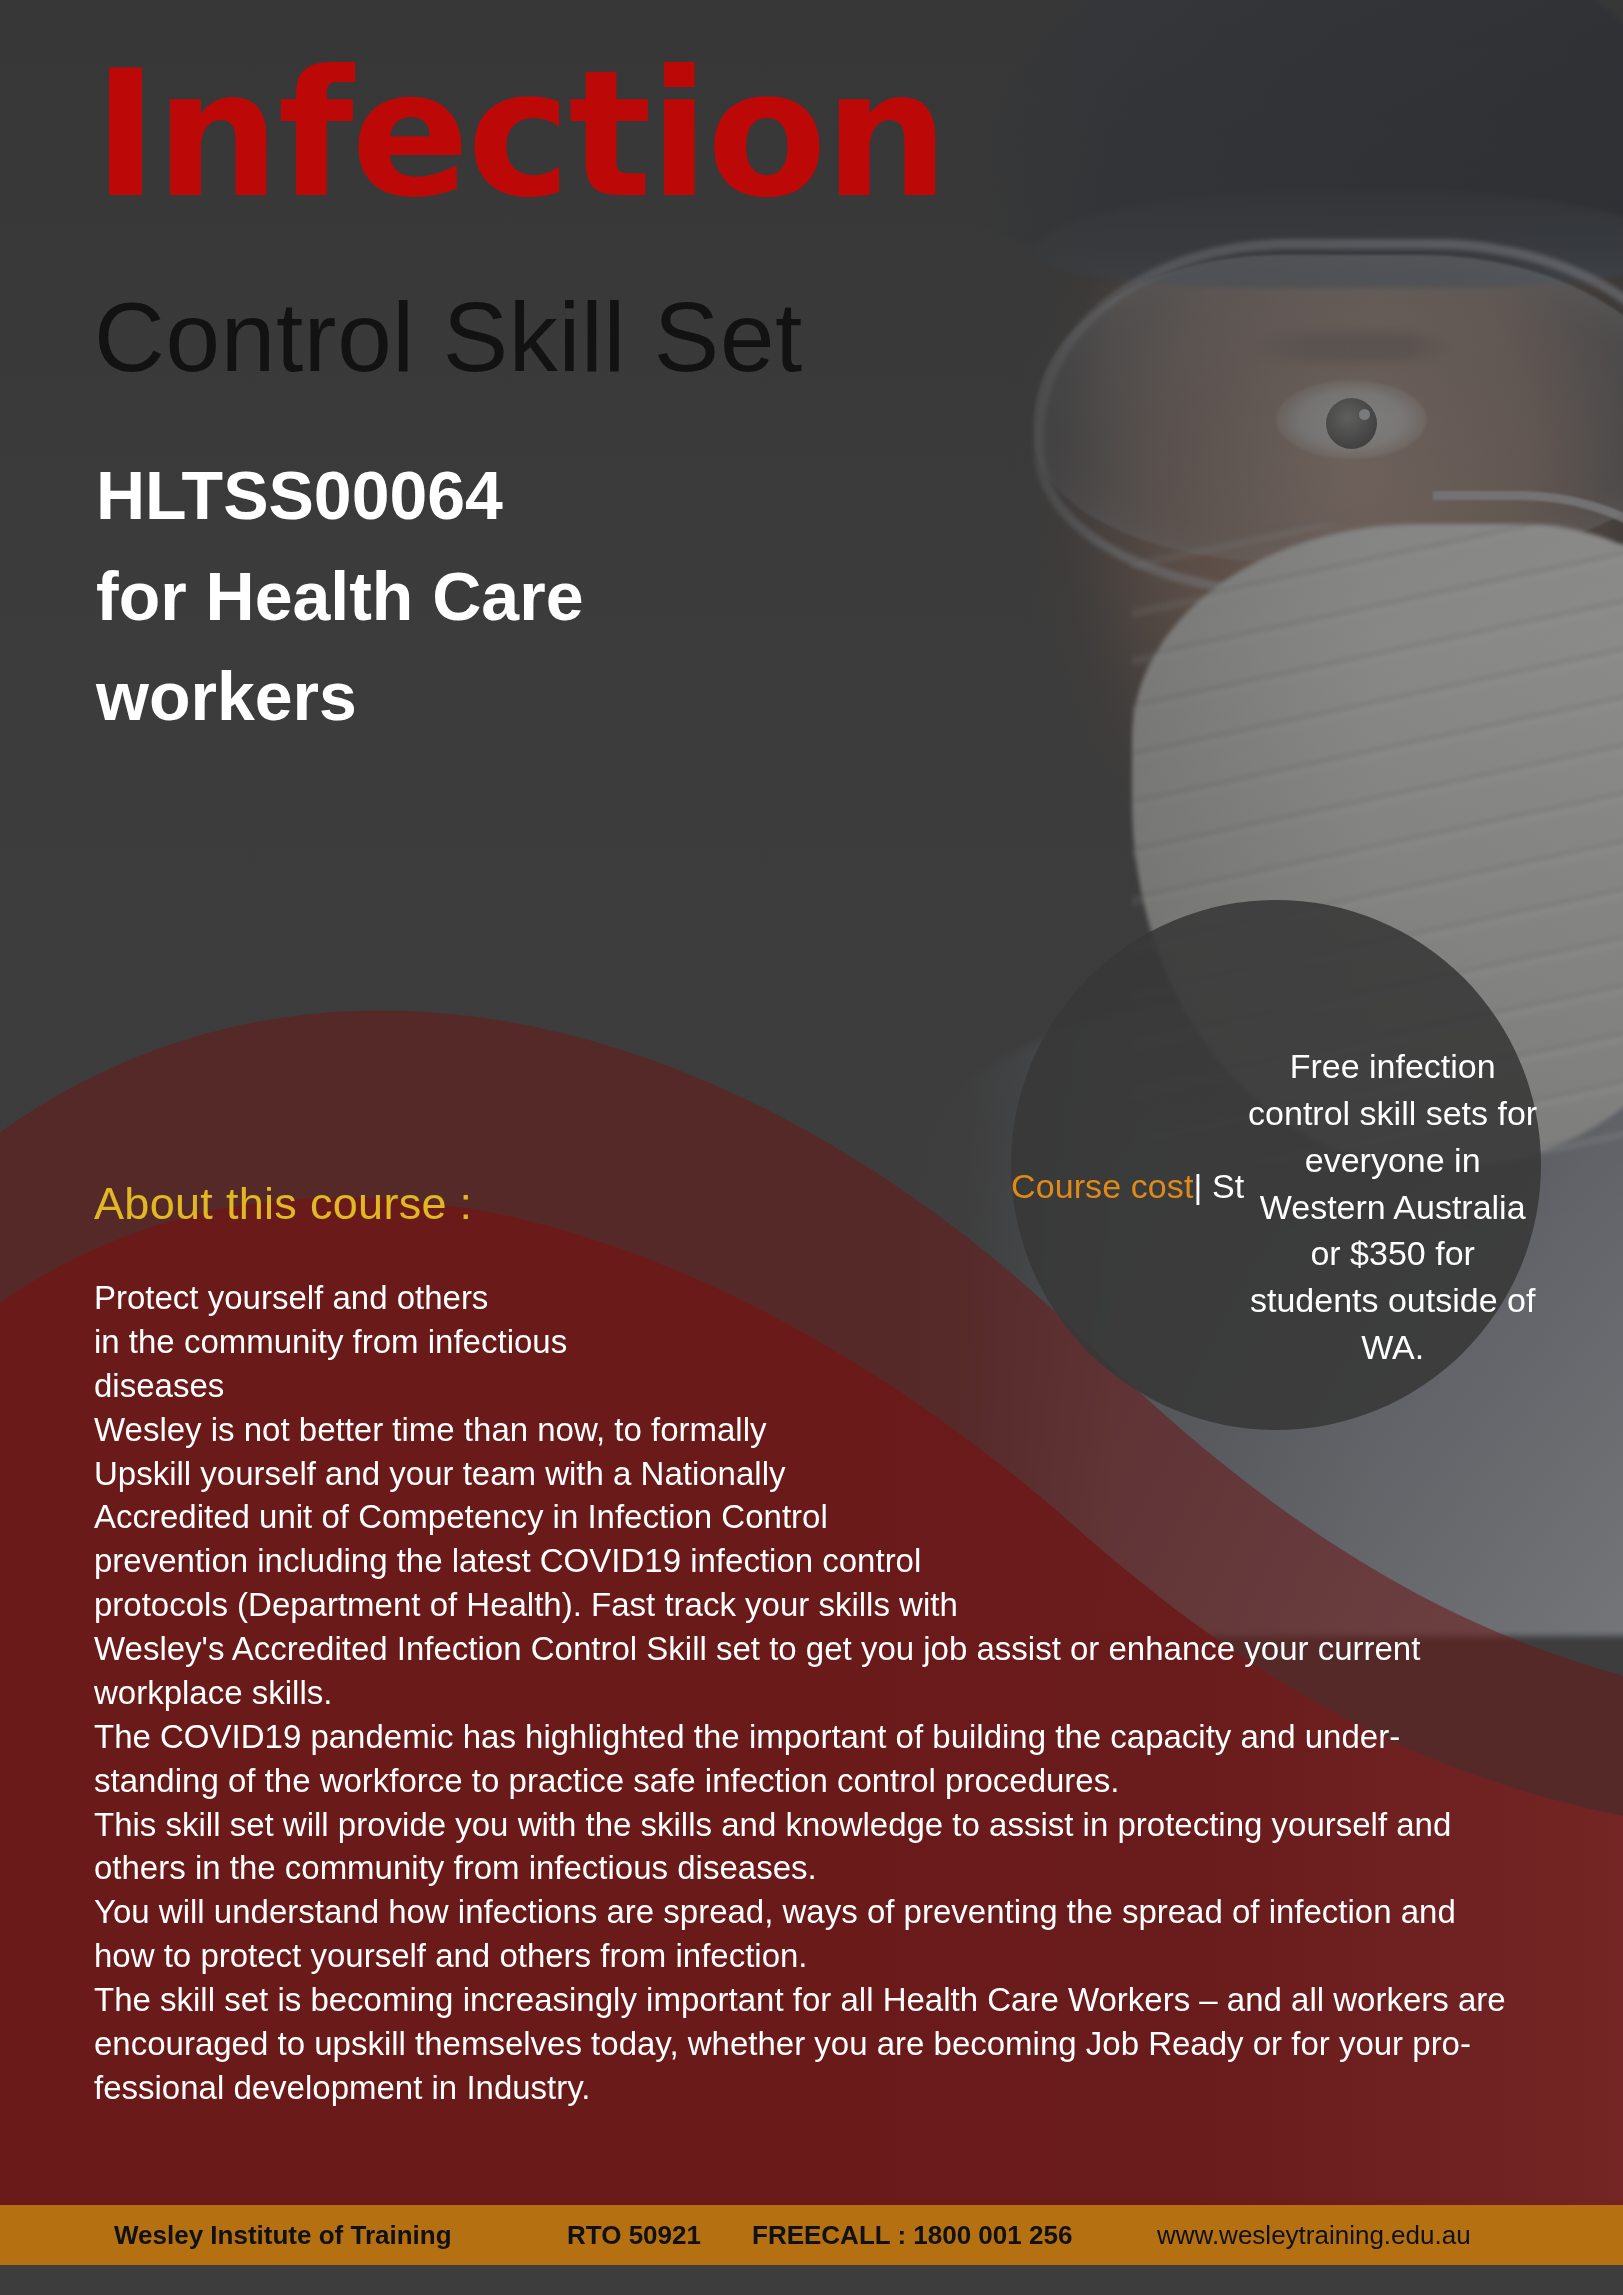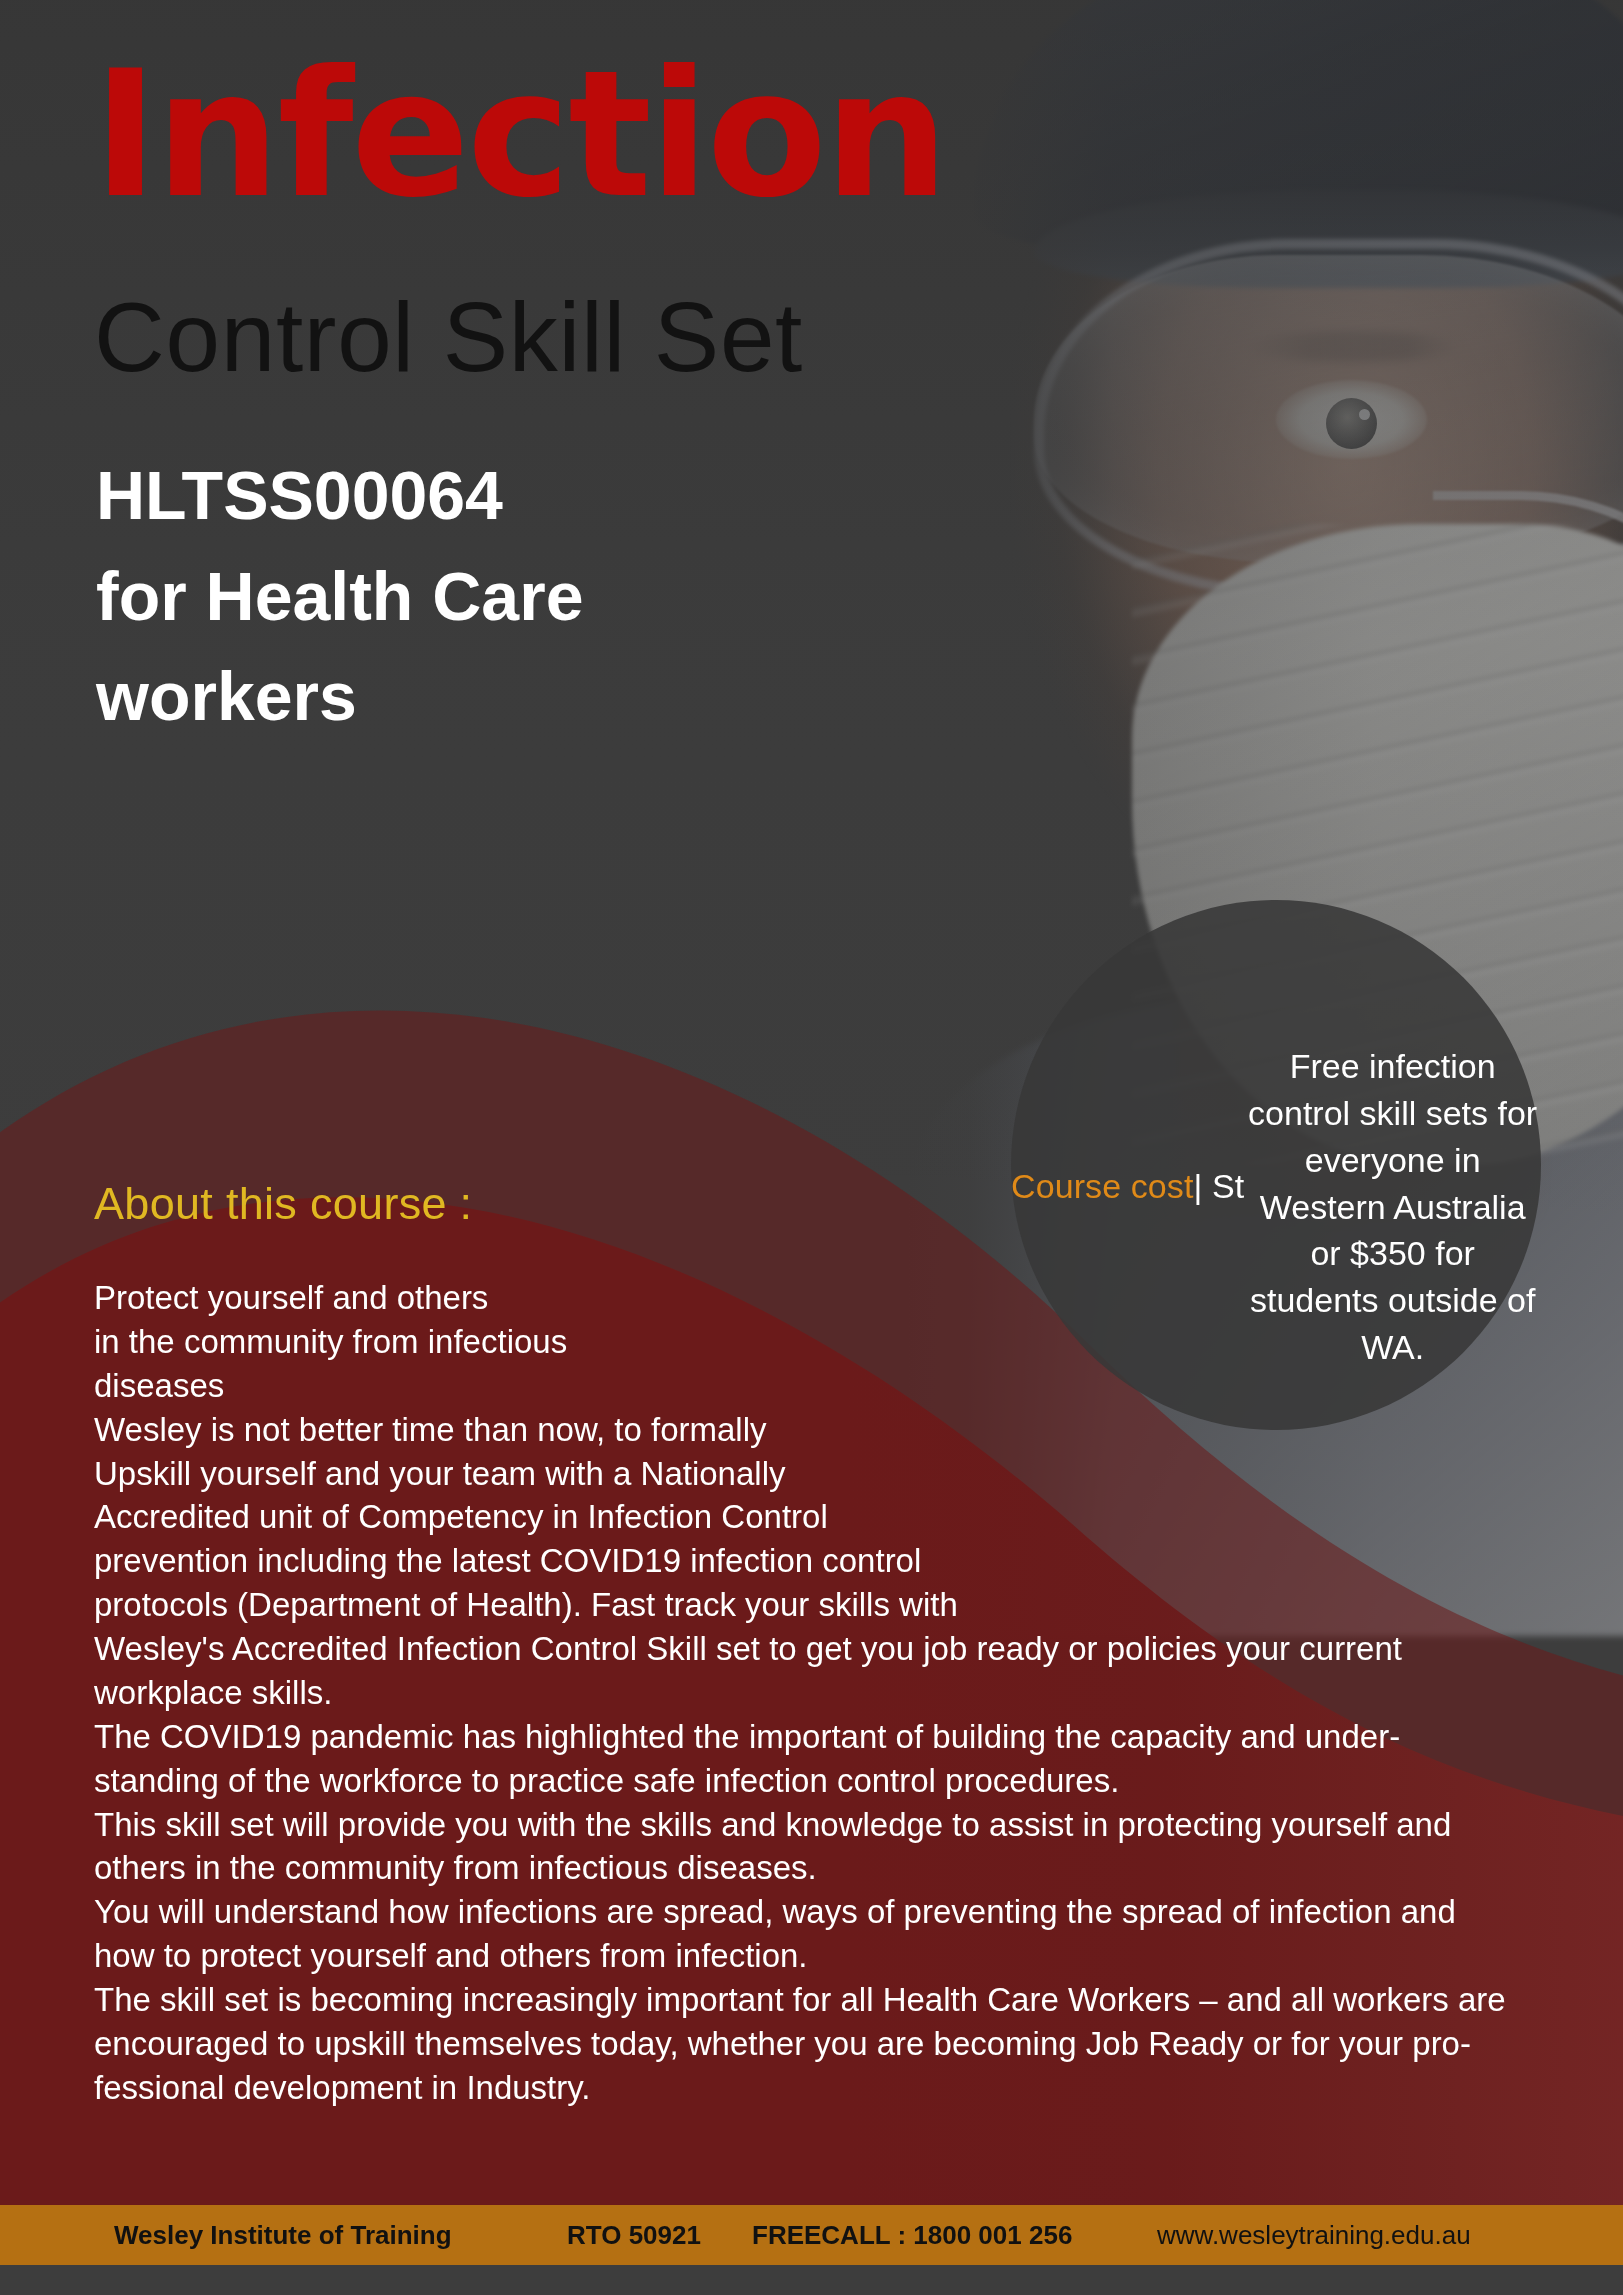--- a/index.html
+++ b/index.html
@@ -371,21 +371,21 @@
 
   <div class="about-body">
     <span class="ln">Protect yourself and others</span>
     <span class="ln">in the community from infectious</span>
     <span class="ln"> diseases</span>
     <span class="ln">Wesley is not better time than now, to formally</span>
     <span class="ln">Upskill yourself and your team with a Nationally</span>
     <span class="ln">Accredited unit of Competency in Infection Control</span>
     <span class="ln">prevention including the latest COVID19 infection control</span>
     <span class="ln">protocols (Department of Health).    Fast track your skills with</span>
-    <span class="ln">Wesley's Accredited Infection Control Skill set to get you job ready or policies your current</span>
+    <span class="ln">Wesley's Accredited Infection Control Skill set to get you job assist or enhance your current</span>
     <span class="ln">workplace skills.</span>
     <span class="ln">The COVID19 pandemic has highlighted the important of building the capacity and under-</span>
     <span class="ln">standing of the workforce to practice safe infection control procedures.</span>
     <span class="ln">This skill set will provide you with the skills and knowledge to assist in protecting yourself and</span>
     <span class="ln">others in the community from infectious diseases.</span>
     <span class="ln">You will understand how infections are spread, ways of preventing the spread of infection and</span>
     <span class="ln">how to protect yourself and others from infection.</span>
     <span class="ln">The skill set is becoming increasingly important for all Health Care Workers – and all workers are</span>
     <span class="ln">encouraged to upskill themselves today, whether you are becoming Job Ready or for your pro-</span>
     <span class="ln">fessional development in Industry.</span>

